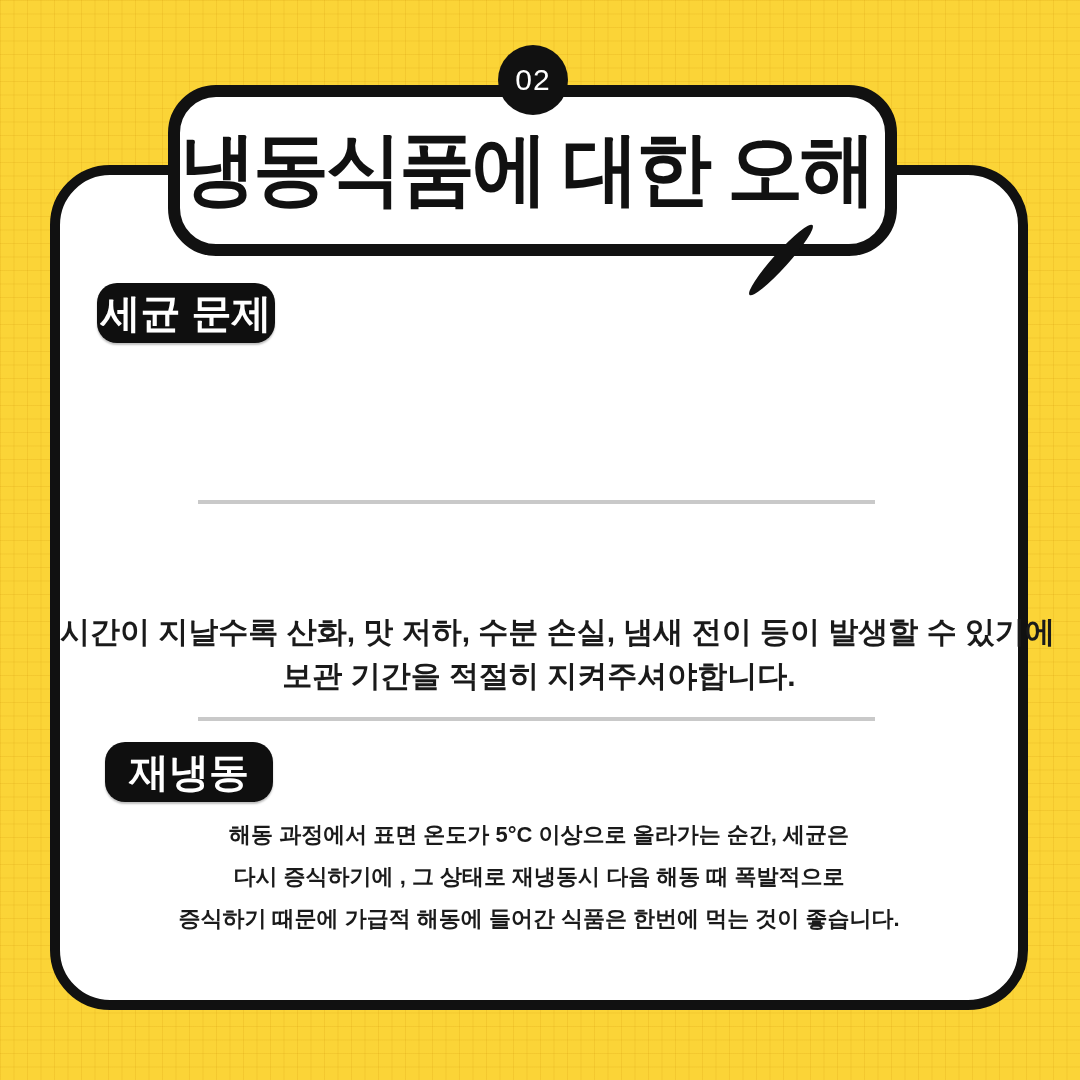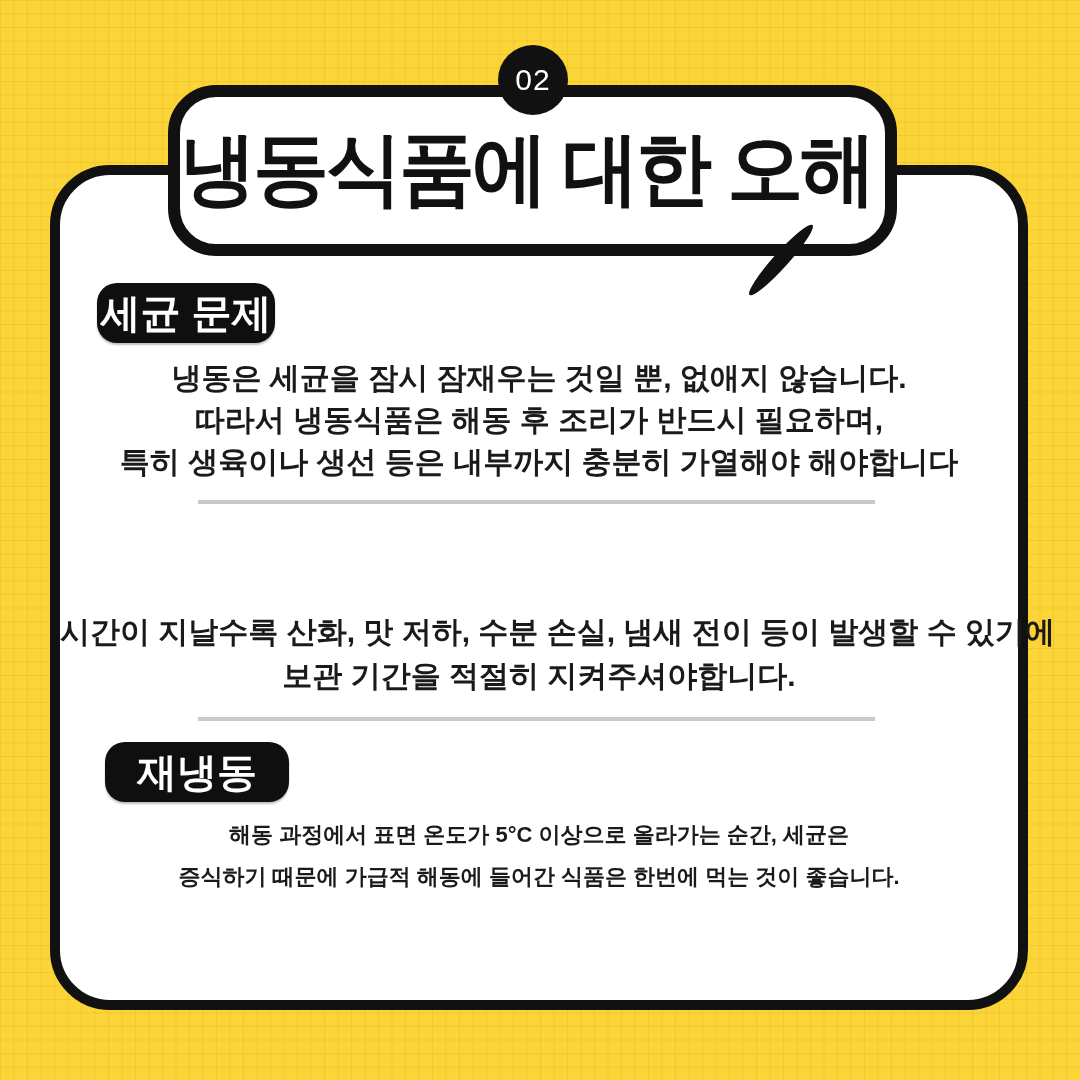--- a/index.html
+++ b/index.html
@@ -44,21 +44,21 @@
   }
   
   .pill{
     position:absolute;height:60px;background:#0F0F0F;border-radius:20px;
     display:flex;align-items:center;justify-content:center;z-index:5;
     box-shadow:0 2px 2px rgba(0,0,0,0.25);
   }
   .pill-text{color:#ffffff;font-size:40px;font-weight:700;white-space:nowrap;}
   .pill-1{left:97px;top:283px;width:178px;}
   .pill-2{left:103px;top:530px;width:172px;}
-  .pill-3{left:105px;top:742px;width:184px;}
+  .pill-3{left:105px;top:742px;width:168px;}
   
   .body-block{
     position:absolute;left:60px;width:958px;text-align:center;z-index:5;
     color:#1A1A1A;font-weight:600;
   }
   .block-1{top:357px;font-size:30px;line-height:42px;}
   .block-2{top:610px;font-size:30px;line-height:44px;}
   .block-3{top:814px;font-size:22px;line-height:42px;}
   .body-line{white-space:nowrap;}
   
@@ -83,36 +83,32 @@
     <span class="badge-text">02</span>
   </div>
 
   <svg class="pen-stroke" viewBox="0 0 100 95">
     <ellipse cx="48" cy="47" rx="47" ry="7.5" fill="#111111" transform="rotate(-48 48 47)"></ellipse>
   </svg>
 
   <div class="pill pill-1">
     <span class="pill-text">세균 문제</span>
   </div>
-  <div class="body-block block-1">
-    <div class="body-line">냉동은 세균을 잠시 잠재우는 것일 뿐, 없애지 않습니다.</div>
-    <div class="body-line">따라서 냉동식품은 해동 후 조리가 반드시 필요하며,</div>
-    <div class="body-line">특히 생육이나 생선 등은 내부까지 충분히 가열해야 해야합니다</div>
-  </div>
 
   <div class="divider divider-1"></div>
 
   <div class="body-block block-2">
     <div class="body-line">시간이 지날수록 산화, 맛 저하, 수분 손실, 냄새 전이 등이 발생할 수 있기에</div>
     <div class="body-line">보관 기간을 적절히 지켜주셔야합니다.</div>
   </div>
 
   <div class="divider divider-2"></div>
 
   <div class="pill pill-3">
     <span class="pill-text">재냉동</span>
   </div>
   <div class="body-block block-3">
     <div class="body-line">해동 과정에서 표면 온도가 5°C 이상으로 올라가는 순간, 세균은</div>
+    <div class="body-line">다시 증식하기에 , 그 상태로 재냉동시 다음 해동 때 폭발적으로</div>
     <div class="body-line">증식하기 때문에 가급적 해동에 들어간 식품은 한번에 먹는 것이 좋습니다.</div>
   </div>
 
 </div>
 
 </body></html>

